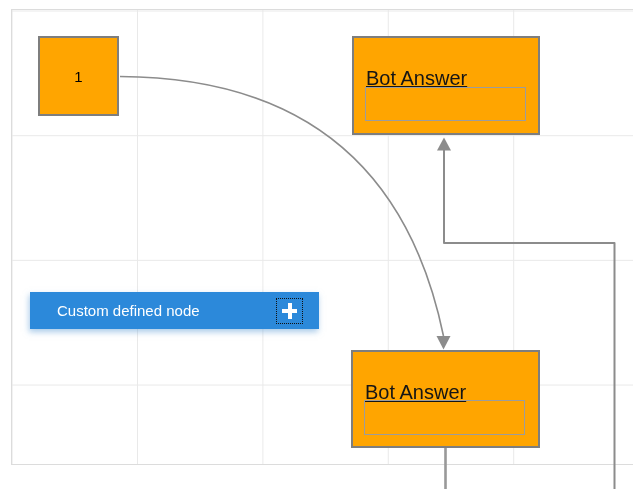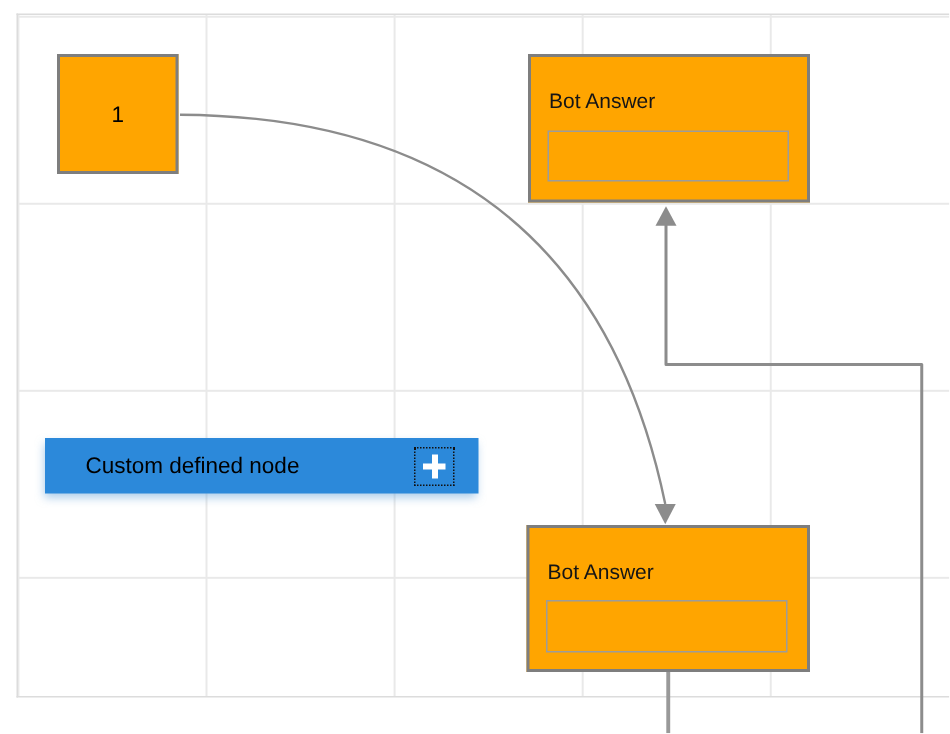--- a/index.html
+++ b/index.html
@@ -18,28 +18,28 @@
   }
 
   svg.wires{position:absolute;left:0;top:0;width:633px;height:489px;pointer-events:none;}
   svg.wires *{pointer-events:auto;}
 
   .node{position:absolute;box-sizing:border-box;background:#FFA500;border:2px solid #7e7e7e;}
   .node-start{left:38px;top:36px;width:81px;height:80px;display:flex;align-items:center;justify-content:center;
     font-size:15px;color:#000;}
   .node-bot-top{left:352px;top:36px;width:188px;height:99px;}
   .node-bot-bottom{left:351px;top:350px;width:189px;height:98px;}
-  .node-title{position:absolute;left:12px;top:21px;font-size:14px;line-height:17px;color:#151515;white-space:nowrap;}
+  .node-title{position:absolute;left:12px;top:32px;font-size:20px;line-height:17px;color:#151515;white-space:nowrap;text-decoration:underline;}
   .node-input{position:absolute;left:11px;width:161px;height:34px;box-sizing:border-box;
     border:1px solid #9c9c9c;background:transparent;}
   .node-bot-top .node-input{top:49px;}
   .node-bot-bottom .node-input{top:48px;height:35px;}
 
   .custom-btn{position:absolute;left:30px;top:292px;width:289px;height:37px;box-sizing:border-box;
-    background:#2C89DA;color:#000000;display:flex;align-items:center;
+    background:#2C89DA;color:#ffffff;display:flex;align-items:center;
     padding-left:27px;font-size:15px;cursor:pointer;
     box-shadow:-1px 3px 6px rgba(100,160,215,0.55);}
   .plus-box{position:absolute;right:16px;top:6px;width:27px;height:26px;box-sizing:border-box;
     border:1px dotted #111111;}
   .plus-box .bar-h{position:absolute;left:5px;right:5px;top:50%;margin-top:-2px;height:4px;background:#ffffff;}
   .plus-box .bar-v{position:absolute;top:4px;bottom:4px;left:50%;margin-left:-2px;width:4px;background:#ffffff;}
 </style>
 </head>
 <body>
 

